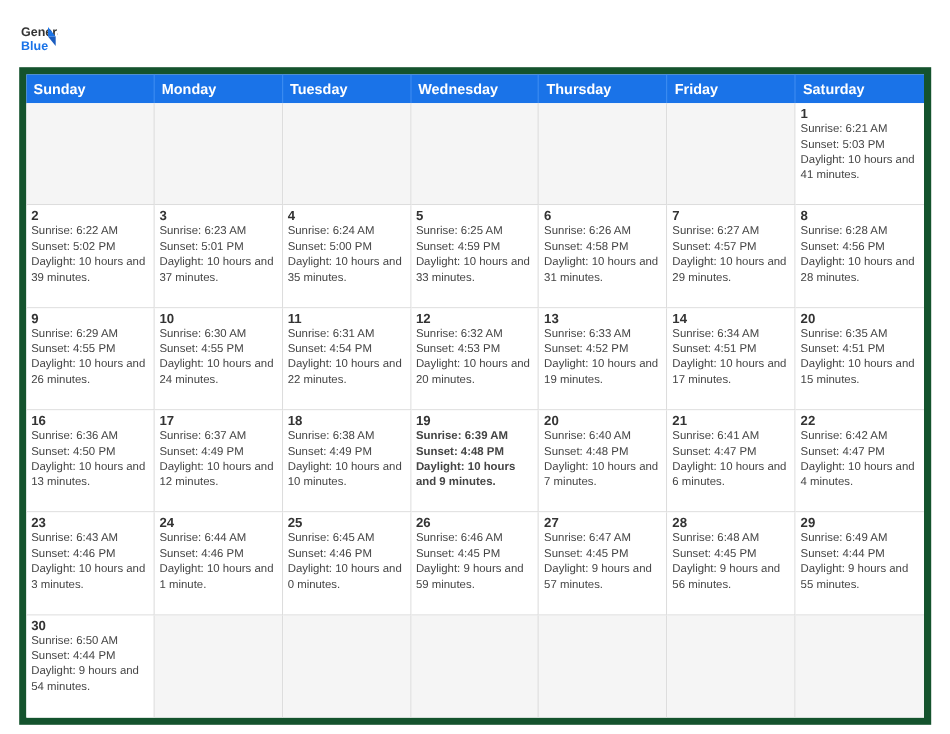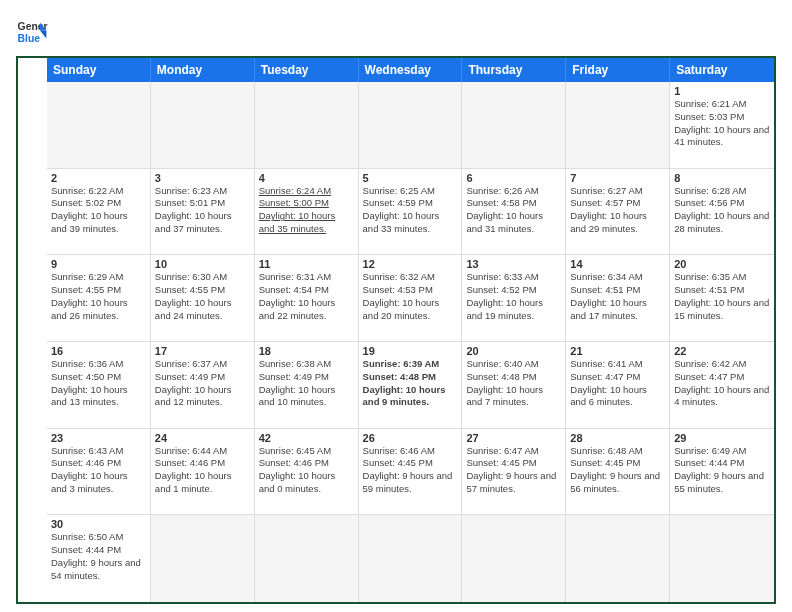--- a/index.html
+++ b/index.html
@@ -40,24 +40,23 @@
       font-weight: bold;
       color: #333;
       line-height: 1.1;
     }
     .subtitle {
       font-size: 14px;
       color: #555;
     }
     .calendar {
       flex: 1;
-      border: 2px solid #14532d;
+      border: 6px solid #14532d;
       display: flex;
       flex-direction: column;
-      padding-left: 29px;
     }
     .day-headers {
       display: grid;
       grid-template-columns: repeat(7, 1fr);
       background: #1a73e8;
     }
     .day-header {
       color: #fff;
       font-size: 12px;
       font-weight: bold;
@@ -145,21 +144,21 @@
 Daylight: 10 hours and 39 minutes.</div>
         </div>
         <div class="cell">
           <div class="cell-number">3</div>
           <div class="cell-info" style="white-space: pre-line;">Sunrise: 6:23 AM
 Sunset: 5:01 PM
 Daylight: 10 hours and 37 minutes.</div>
         </div>
         <div class="cell">
           <div class="cell-number">4</div>
-          <div class="cell-info" style="white-space: pre-line; text-decoration: underline;">Sunrise: 6:24 AM
+          <div class="cell-info" style="white-space: pre-line;">Sunrise: 6:24 AM
 Sunset: 5:00 PM
 Daylight: 10 hours and 35 minutes.</div>
         </div>
         <div class="cell">
           <div class="cell-number">5</div>
           <div class="cell-info" style="white-space: pre-line;">Sunrise: 6:25 AM
 Sunset: 4:59 PM
 Daylight: 10 hours and 33 minutes.</div>
         </div>
         <div class="cell">
@@ -270,21 +269,21 @@
 Sunset: 4:46 PM
 Daylight: 10 hours and 3 minutes.</div>
         </div>
         <div class="cell">
           <div class="cell-number">24</div>
           <div class="cell-info" style="white-space: pre-line;">Sunrise: 6:44 AM
 Sunset: 4:46 PM
 Daylight: 10 hours and 1 minute.</div>
         </div>
         <div class="cell">
-          <div class="cell-number">42</div>
+          <div class="cell-number">25</div>
           <div class="cell-info" style="white-space: pre-line;">Sunrise: 6:45 AM
 Sunset: 4:46 PM
 Daylight: 10 hours and 0 minutes.</div>
         </div>
         <div class="cell">
           <div class="cell-number">26</div>
           <div class="cell-info" style="white-space: pre-line;">Sunrise: 6:46 AM
 Sunset: 4:45 PM
 Daylight: 9 hours and 59 minutes.</div>
         </div>

